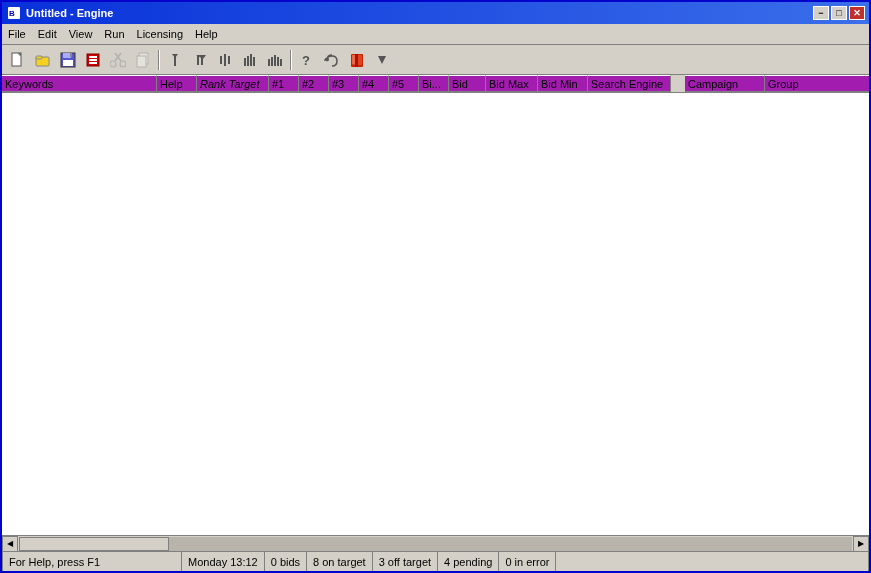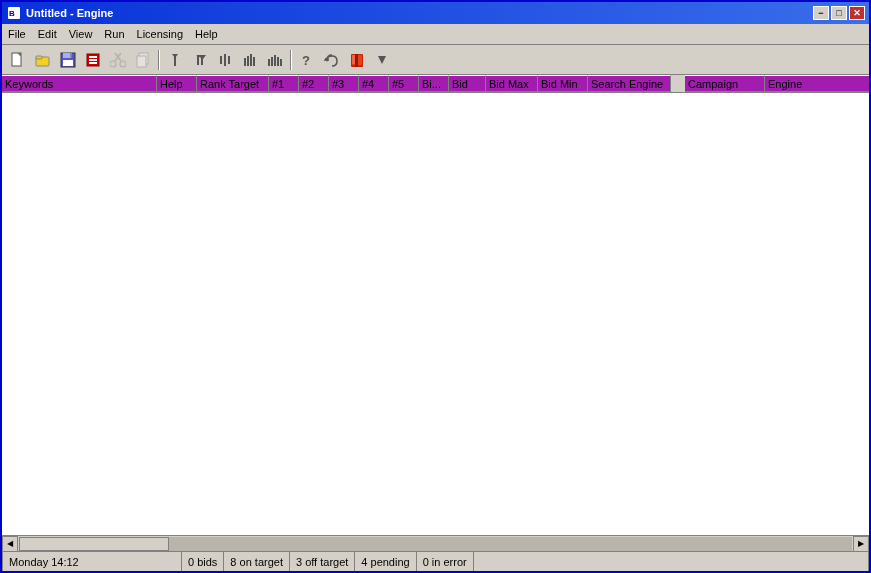--- a/index.html
+++ b/index.html
@@ -351,48 +351,49 @@
         <polygon points="4,4 12,4 8,12" fill="#555"></polygon>
       </svg>
     </div>
   </div>
 
   <div class="content-area">
 
     <div class="table-header">
       <div class="col-header" style="width:155px;">Keywords</div>
       <div class="col-header" style="width:40px;">Help</div>
-      <div class="col-header" style="width:72px;">Rank Target</div>
+      <div class="col-header" style="width:72px;font-style:italic;">Rank Target</div>
       <div class="col-header" style="width:30px;">#1</div>
       <div class="col-header" style="width:30px;">#2</div>
       <div class="col-header" style="width:30px;">#3</div>
       <div class="col-header" style="width:30px;">#4</div>
       <div class="col-header" style="width:30px;">#5</div>
       <div class="col-header" style="width:30px;text-align:right;">Bi...</div>
       <div class="col-header" style="width:37px;">Bid</div>
       <div class="col-header" style="width:52px;">Bid Max</div>
       <div class="col-header" style="width:50px;">Bid Min</div>
       <div class="col-header" style="width:83px;text-align:right;">Search Engine</div>
       <div class="col-header" style="width:80px;margin-left:14px;">Campaign</div>
-      <div class="col-header" style="flex:1;">Engine</div>
+      <div class="col-header" style="flex:1;">Group</div>
     </div>
 
     <div class="table-body"></div>
   </div>
 
   <div class="scrollbar-area">
     <div class="scroll-btn">◀</div>
     <div class="scroll-track">
       <div class="scroll-thumb"></div>
     </div>
     <div class="scroll-btn">▶</div>
   </div>
 
   <div class="status-bar">
-    <div class="status-panel">Monday 14:12</div>
+    <div class="status-panel" style="width:180px;">For Help, press F1</div>
+    <div class="status-panel">Monday 13:12</div>
     <div class="status-panel">0 bids</div>
     <div class="status-panel">8 on target</div>
     <div class="status-panel">3 off target</div>
     <div class="status-panel">4 pending</div>
     <div class="status-panel">0 in error</div>
     <div class="status-panel" style="flex:1;"></div>
   </div>
 </div>
 
 </body></html>

